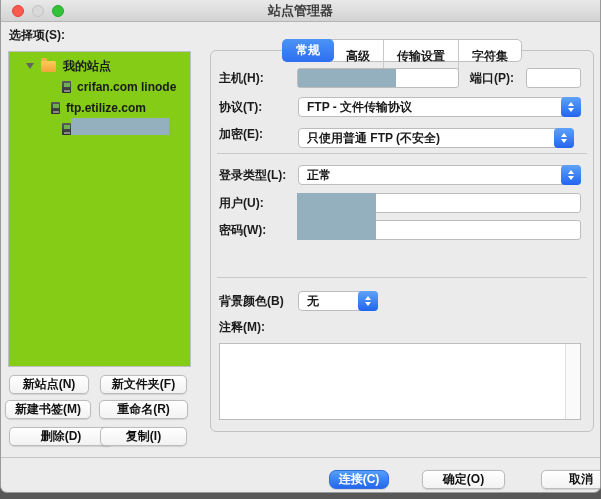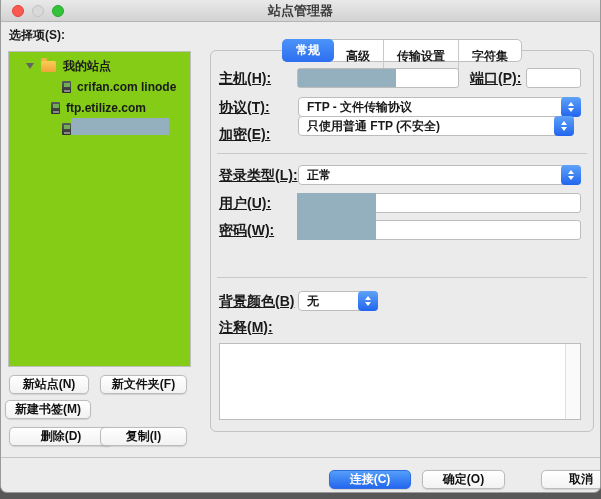--- a/index.html
+++ b/index.html
@@ -73,21 +73,21 @@
   .tab:not(.selected) + .tab { border-left:1px solid #c9c9c9; }
   .tab.selected {
     margin:-1px; border-radius:5px; position:relative; z-index:1; padding:0 14px;
     background:linear-gradient(#4b94f8,#2d6ef0); color:#fff;
   }
   
   .panel {
     position:absolute; left:209px; top:50px; width:384px; height:382px;
     background:#ebebeb; border:1px solid #c3c3c3; border-radius:6px;
   }
-  .flabel { position:absolute; font-size:14px; line-height:20px;text-decoration:underline; }
+  .flabel { position:absolute; font-size:12px; line-height:20px; }
   .tinput { position:absolute; height:20px; background:#fff; border:1px solid #bcbcbc; border-radius:3px; }
   .dd { position:absolute; height:20px; background:#fff; border:1px solid #bcbcbc; border-radius:4px; }
   .dd .val { position:absolute; left:8px; top:0; line-height:18px; font-size:12px; white-space:nowrap;text-align:center; }
   .dd .cap {
     position:absolute; right:-1px; top:-1px; width:20px; height:20px; border-radius:4px;
     background:linear-gradient(#5ea2f9,#2265ee);
     display:flex; flex-direction:column; align-items:center; justify-content:center; gap:2px;
   }
   .chev-up { width:0; height:0; border-left:3.5px solid transparent; border-right:3.5px solid transparent; border-bottom:4.5px solid #fff; }
   .chev-dn { width:0; height:0; border-left:3.5px solid transparent; border-right:3.5px solid transparent; border-top:4.5px solid #fff; }
@@ -131,20 +131,21 @@
     </div>
     <div class="trow" style="top:67px; padding-left:53px; gap:6px;">
       <span class="server-icon"></span>
     </div>
     <div class="tree-redact redact"></div>
   </div>
 
   <div class="btn" style="left:8px;  top:375px; width:80px;">新站点(N)</div>
   <div class="btn" style="left:99px; top:375px; width:87px;">新文件夹(F)</div>
   <div class="btn" style="left:4px;  top:400px; width:86px;">新建书签(M)</div>
+  <div class="btn" style="left:98px; top:400px; width:89px;">重命名(R)</div>
   <div class="btn" style="left:8px;  top:427px; width:104px;">删除(D)</div>
   <div class="btn" style="left:99px; top:427px; width:87px;">复制(I)</div>
 
   <div class="panel"></div>
 
   <div class="tabwrap">
     <div class="tabctl">
       <div class="tab selected">常规</div>
       <div class="tab">高级</div>
       <div class="tab">传输设置</div>
@@ -161,21 +162,21 @@
   <div class="flabel" style="left:218px; top:97px;">协议(T):</div>
   <div class="dd" style="left:297px; top:97px; width:283px;">
     <span class="val">FTP - 文件传输协议</span>
     <span class="cap">
         <i class="chev-up"></i>
         <i class="chev-dn"></i>
       </span>
   </div>
 
   <div class="flabel" style="left:218px; top:124px;">加密(E):</div>
-  <div class="dd" style="left:297px; top:116px; width:276px;">
+  <div class="dd" style="left:297px; top:128px; width:276px;">
     <span class="val">只使用普通 FTP (不安全)</span>
     <span class="cap">
         <i class="chev-up"></i>
         <i class="chev-dn"></i>
       </span>
   </div>
 
   <div class="hsep" style="left:216px; top:153px; width:370px;"></div>
 
   <div class="flabel" style="left:218px; top:165px;">登录类型(L):</div>
@@ -203,17 +204,17 @@
         <i class="chev-dn"></i>
       </span>
   </div>
 
   <div class="flabel" style="left:218px; top:317px;">注释(M):</div>
   <div class="commentbox">
     <div class="scrolltrack"></div>
   </div>
 
   <div class="footsep"></div>
-  <div class="btn primary" style="left:328px; top:470px; width:82px;">连接(C)</div>
+  <div class="btn primary" style="left:328px; top:470px; width:60px;border-radius:7px;">连接(C)</div>
   <div class="btn" style="left:421px; top:470px; width:83px;">确定(O)</div>
   <div class="btn" style="left:512px; top:470px; width:80px;margin-left:28px;">取消</div>
 
 </div>
 
 </body></html>

